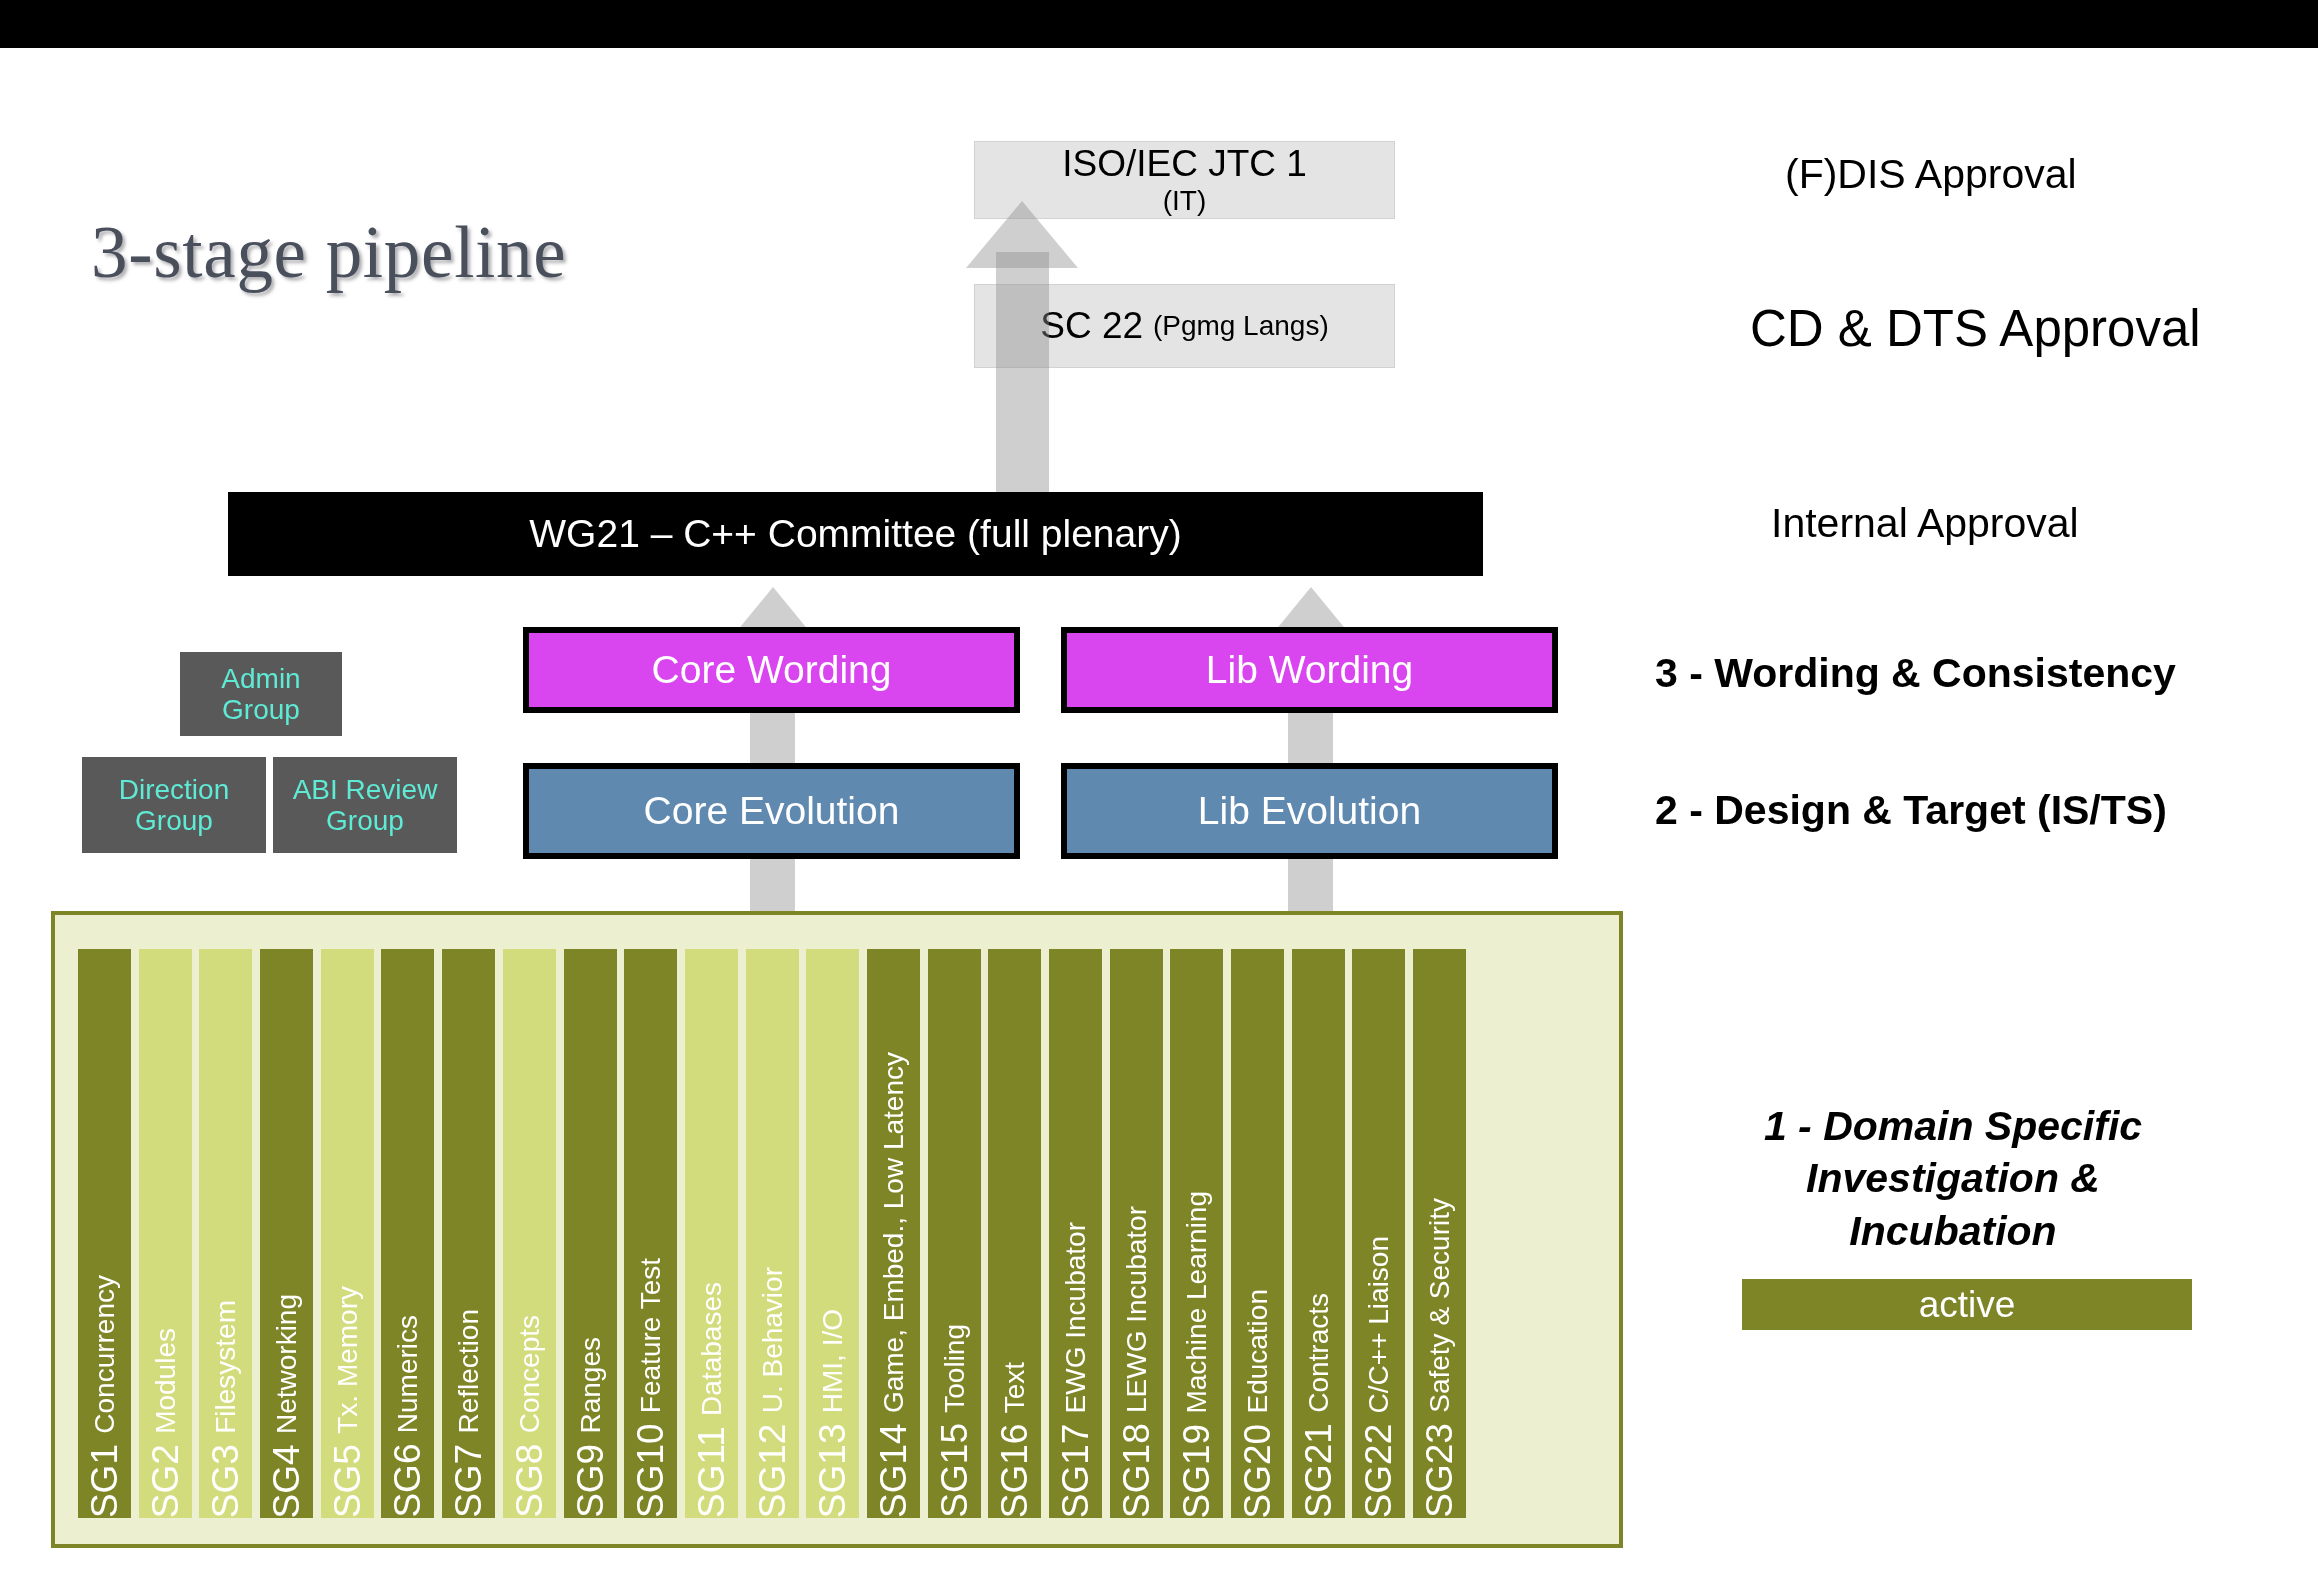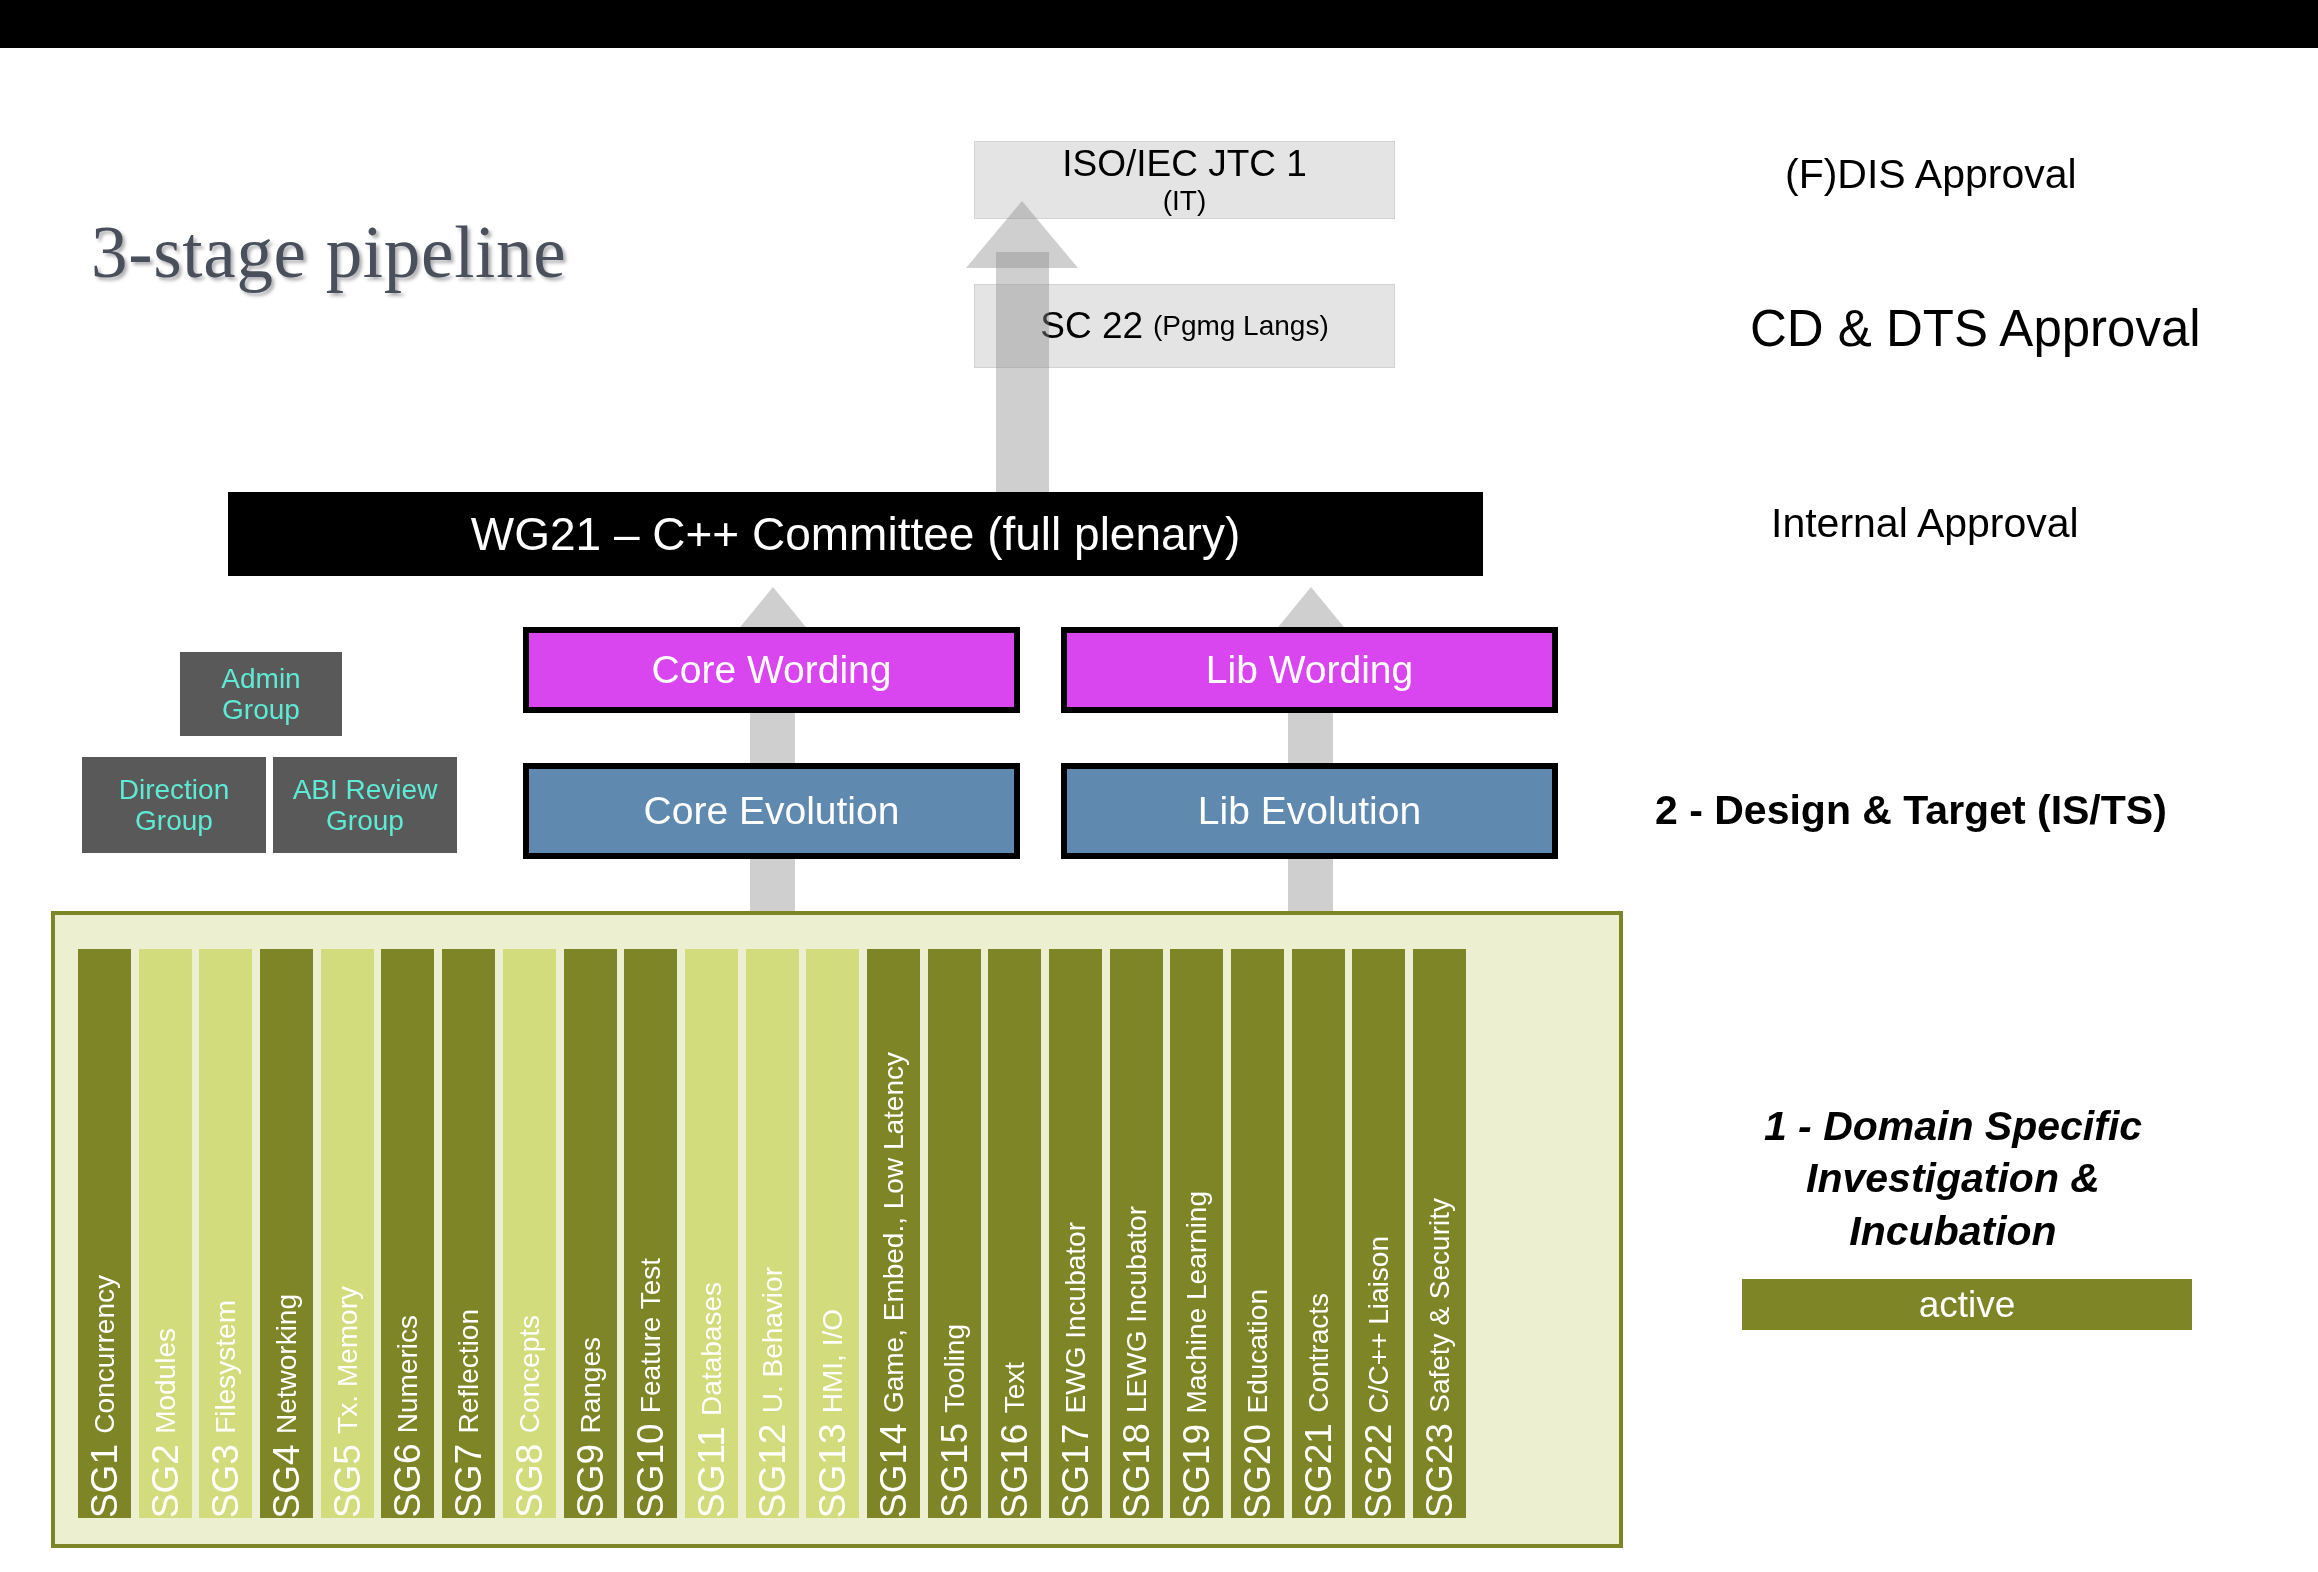--- a/index.html
+++ b/index.html
@@ -51,21 +51,21 @@
   #arrow-core .head{left:0;top:0;border-left:46px solid transparent;border-right:46px solid transparent;border-bottom:56px solid rgba(140,140,140,.42);}
 
   #arrow-lib{left:1265px;top:587px;width:91px;height:337px;z-index:1;}
   #arrow-lib .shaft{left:23px;top:42px;width:45px;height:295px;}
   #arrow-lib .head{left:0;top:0;border-left:46px solid transparent;border-right:46px solid transparent;border-bottom:56px solid rgba(140,140,140,.42);}
 
   
   #plenary{
     position:absolute;left:228px;top:492px;width:1255px;height:84px;
     background:#000;color:#fff;display:flex;align-items:center;justify-content:center;
-    font-size:46px;white-space:nowrap;z-index:3;
+    font-size:39px;white-space:nowrap;z-index:3;
   }
 
   
   .adminbox{
     position:absolute;background:#595959;color:#5eead4;
     display:flex;align-items:center;justify-content:center;text-align:center;
     font-size:28px;line-height:1.12;z-index:3;
   }
   #admin-group{left:180px;top:652px;width:162px;height:84px;}
   #direction-group{left:82px;top:757px;width:184px;height:96px;}
@@ -264,20 +264,21 @@
         </div>
         <div class="sg active">
           <div class="sg-label"><span class="sg-num">SG23 </span><span class="sg-name">Safety &amp; Security</span></div>
         </div>
       </div>
   </div>
 
   <div class="rlabel" id="lbl-fdis">(F)DIS Approval</div>
   <div class="rlabel" id="lbl-cddts">CD &amp; DTS Approval</div>
   <div class="rlabel" id="lbl-internal">Internal Approval</div>
+  <div class="rlabel" id="lbl-stage3">3 - Wording &amp; Consistency</div>
   <div class="rlabel" id="lbl-stage2">2 - Design &amp; Target (IS/TS)</div>
 
   <div id="lbl-stage1">
     <div>1 - Domain Specific</div>
     <div>Investigation &amp;</div>
     <div>Incubation</div>
   </div>
 
   <div class="legend" id="legend-active">active</div>
 

